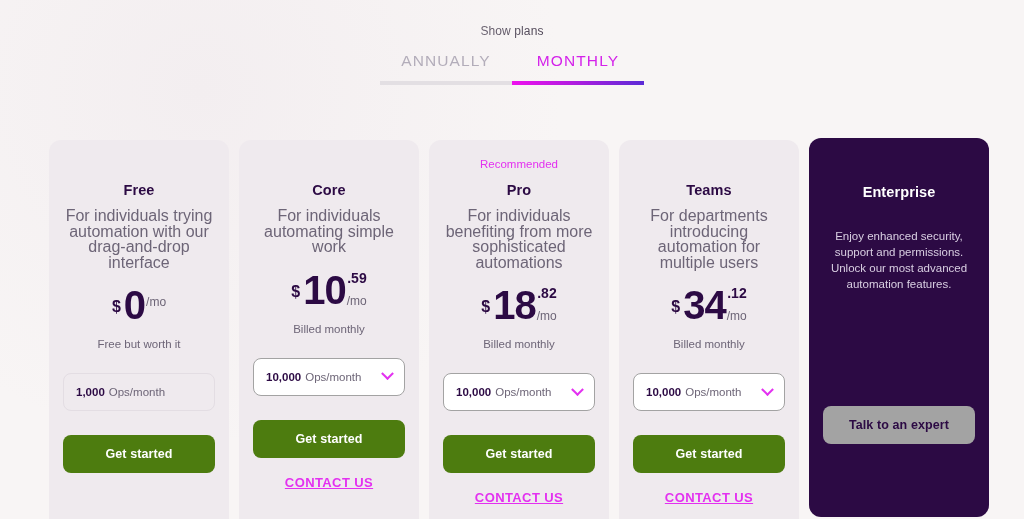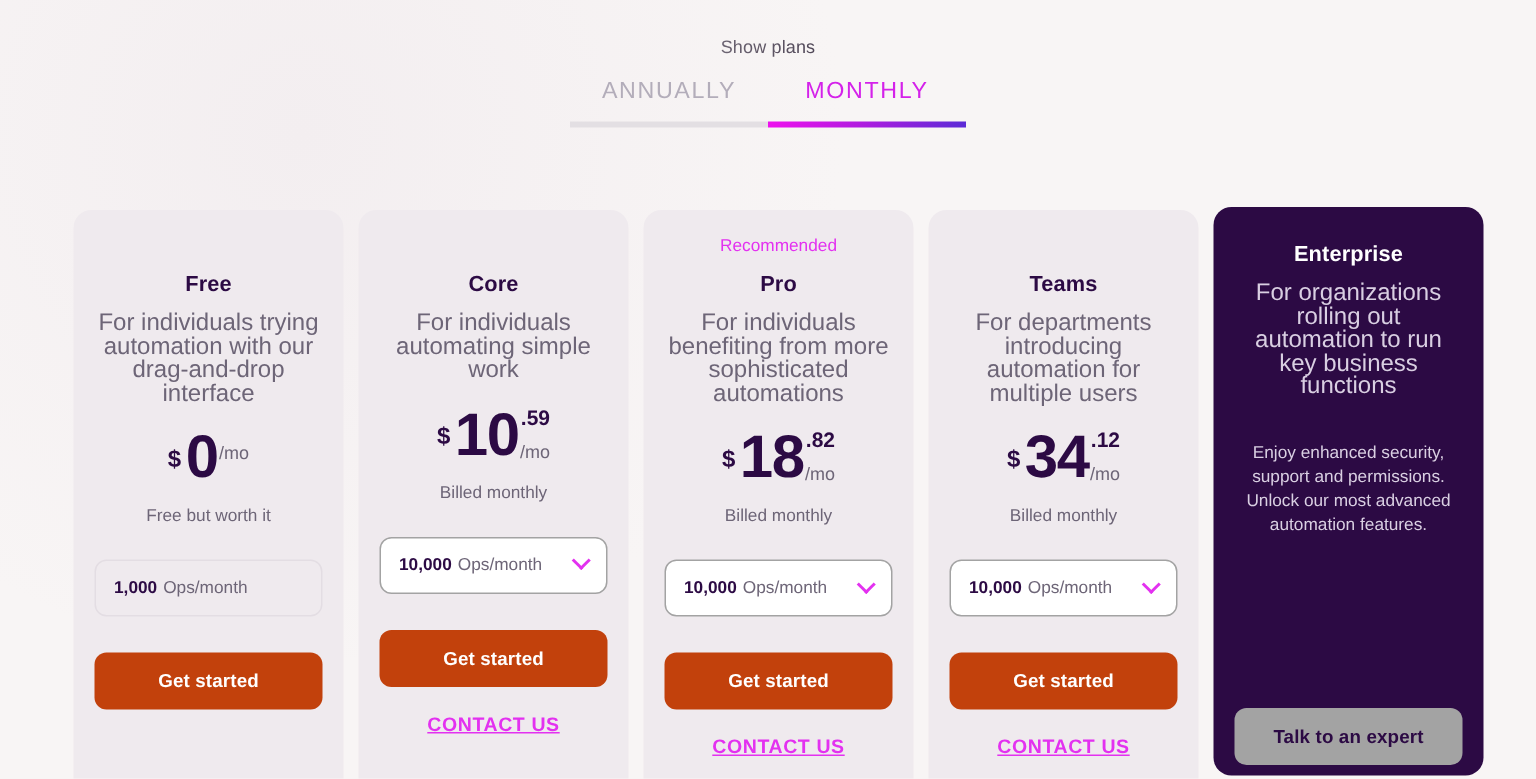--- a/index.html
+++ b/index.html
@@ -101,21 +101,21 @@
   }
   .badge.empty { color: transparent; }
 
   .plan-name {
     font-size: 14.5px;
     font-weight: bold;
     color: #2c0a44;
     margin-top: 10px;
     letter-spacing: .1px;
   }
-  .card.enterprise .plan-name { color: #ffffff; margin-top: 24px; }
+  .card.enterprise .plan-name { color: #ffffff; margin-top: 46px; }
 
   .plan-desc {
     font-size: 16px;
     line-height: 15.5px;
     color: #6d6577;
     margin-top: 10px;
     padding: 0 2px;
   }
   .card.enterprise .plan-desc { color: #d9cfe2; }
 
@@ -204,21 +204,21 @@
     border-right: 2px solid #e331f0;
     border-bottom: 2px solid #e331f0;
     transform: rotate(45deg) translate(-2px,-2px);
   }
 
   
   .cta {
     margin-top: 24px;
     height: 38px;
     border-radius: 8px;
-    background: #c2410c;
+    background: #4d7c0f;
     color: #ffffff;
     font-size: 12.5px;
     font-weight: bold;
     display: flex;
     align-items: center;
     justify-content: center;
     border: none;
     width: 100%;
     cursor: pointer;
     font-family: "Liberation Sans", sans-serif;
@@ -350,19 +350,18 @@
           <span class="ops-label">Ops/month</span>
         </span>
         <span class="chev"></span>
       </div>
       <button class="cta">Get started</button>
       <div class="contact">CONTACT US</div>
     </div>
 
     <div class="card enterprise">
       <div class="plan-name">Enterprise</div>
-      <div class="plan-desc">For organizations rolling out automation to run key business functions</div>
       <div class="plan-extra">Enjoy enhanced security, support and permissions. Unlock our most advanced automation features.</div>
       <button class="cta">Talk to an expert</button>
     </div>
 
   </div>
 </div>
 
 </body></html>

